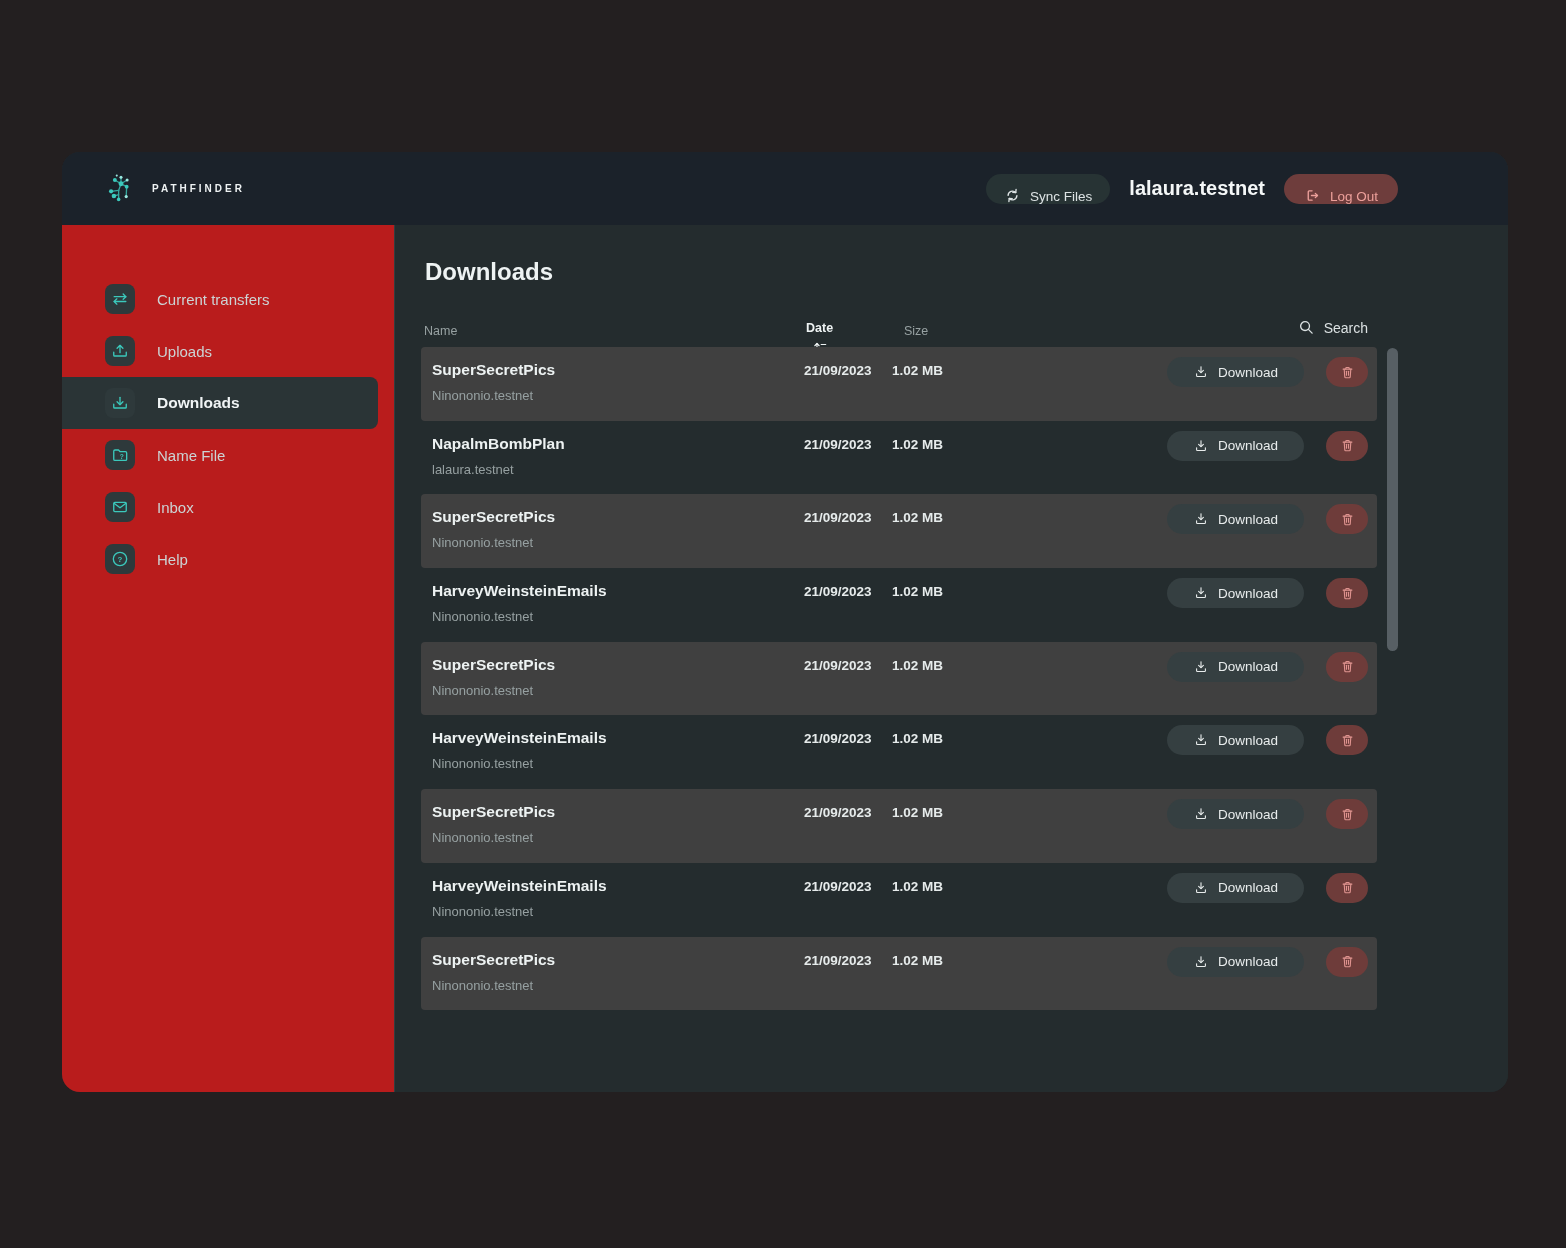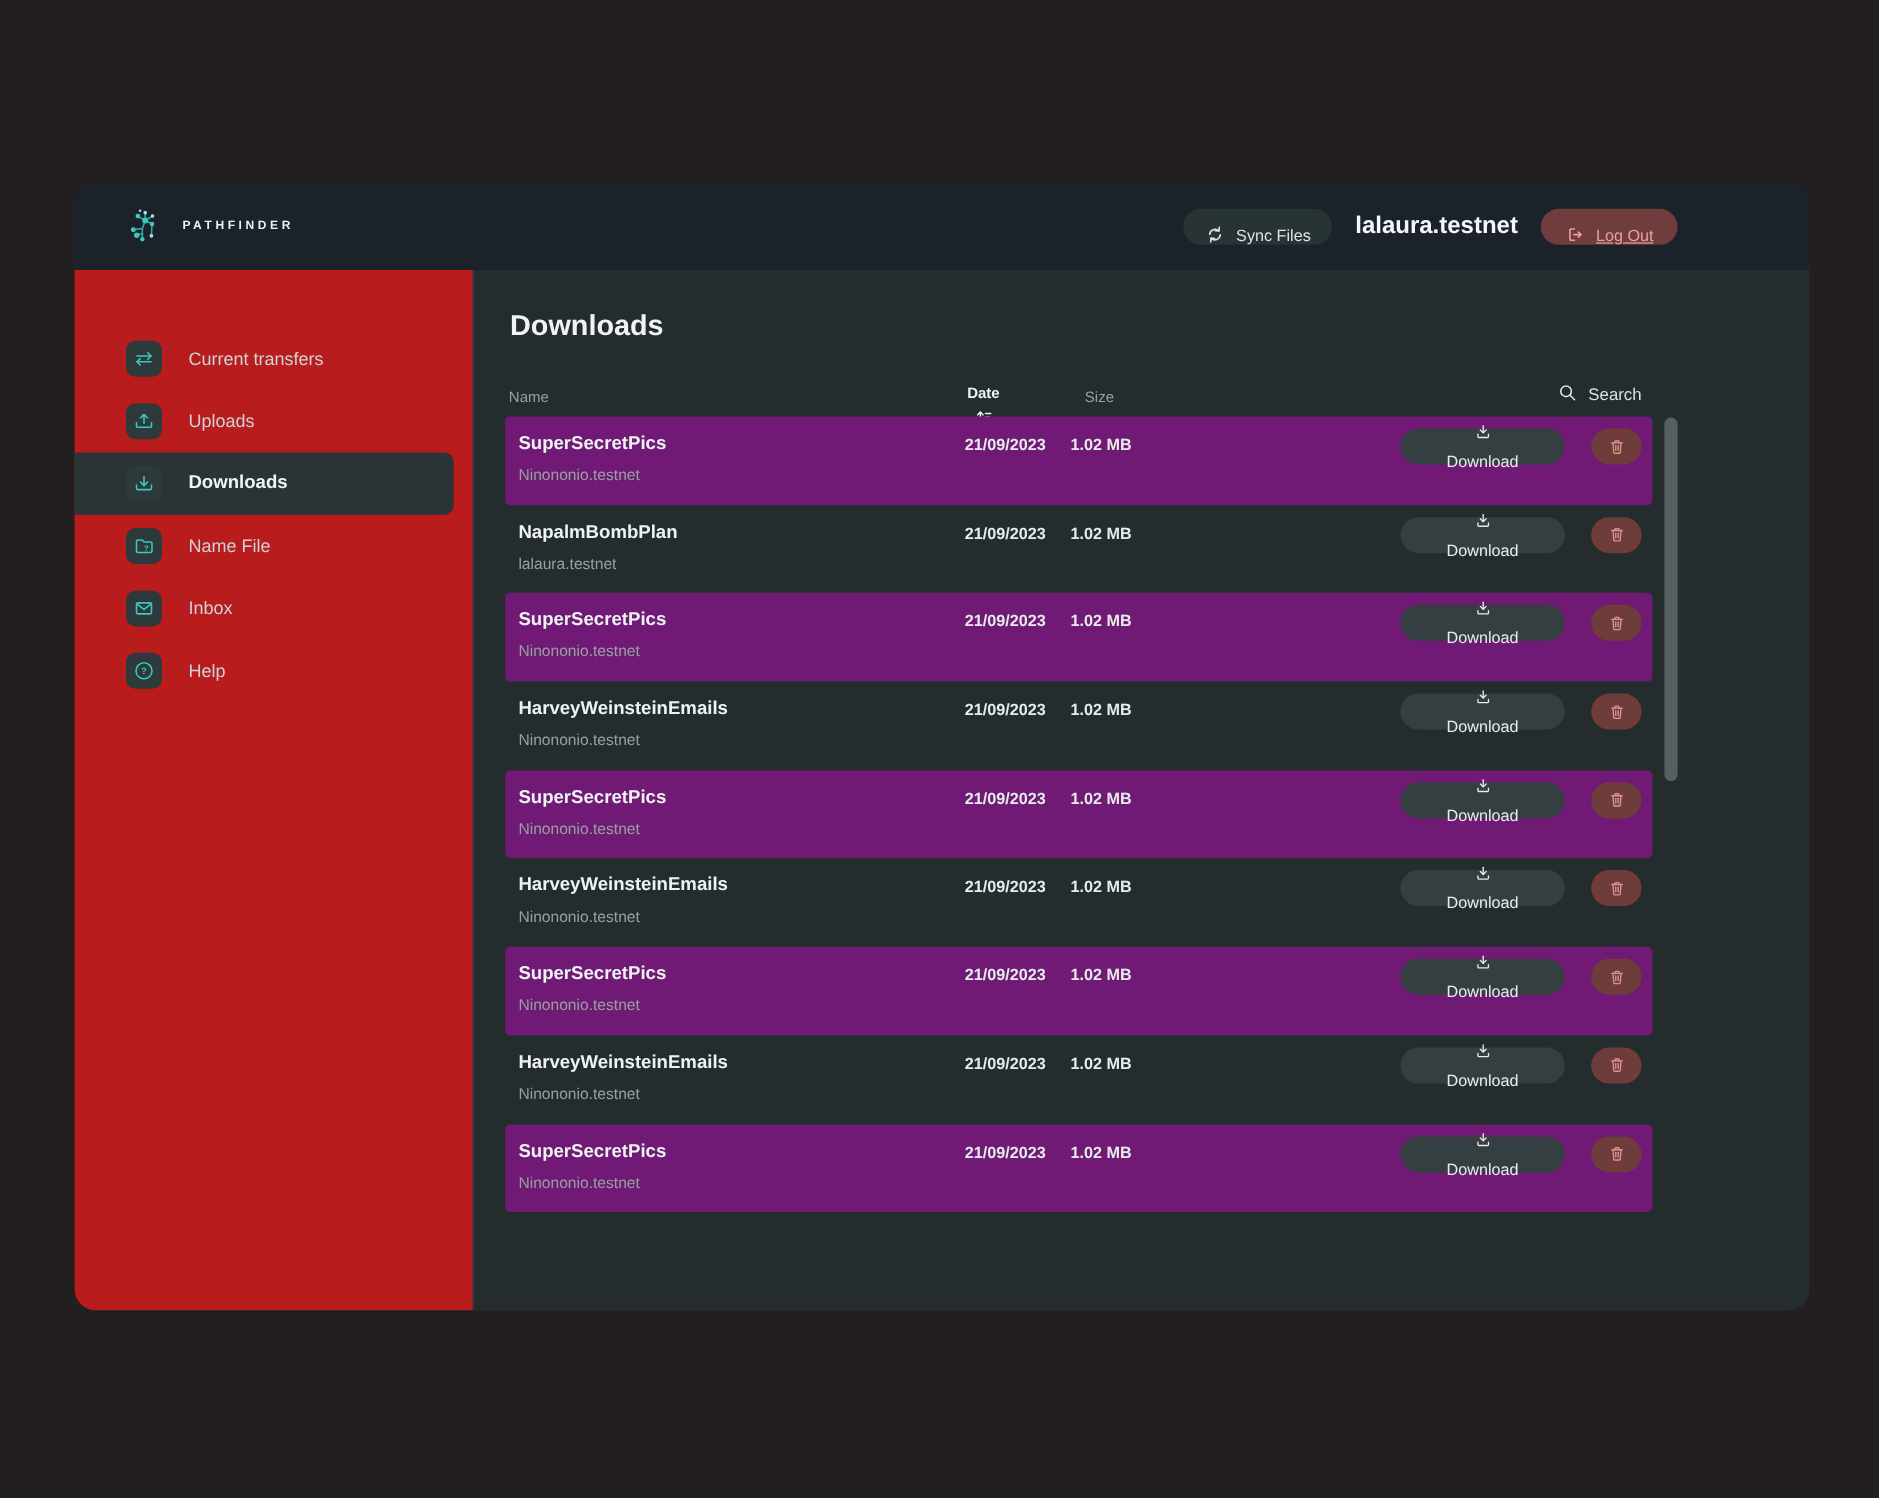--- a/index.html
+++ b/index.html
@@ -22,21 +22,21 @@
     display:flex; align-items:center; padding-left:42px; padding-right:110px;
   }
   .brand { display:flex; align-items:center; gap:14px; }
   .brand-name { font-size:10px; font-weight:700; letter-spacing:3px; color:#eef2f3; }
   .topbar-right { margin-left:auto; display:flex; align-items:center; gap:19px; }
   .pill {
     height:30px; border:none; border-radius:15px; cursor:pointer;
     display:flex; align-items:flex-end; gap:9px; font-family:inherit;
   }
   .sync-btn { background:#273334; color:#dde3e4; font-size:13.5px; padding:0 18px; }
-  .logout-btn { background:#6e3d3c; color:#eda09b; font-size:13.5px; padding:0 20px;text-decoration:underline; }
+  .logout-btn { background:#6e3d3c; color:#eda09b; font-size:13.5px; padding:0 20px; }
   .username { font-size:20px; font-weight:700; color:#f4f7f7; }
   
   .body-area { flex:1; display:flex; }
   .sidebar { width:332px; flex:0 0 332px; background:#b91c1c; padding-top:48px; }
   .nav-item {
     height:52px; display:flex; align-items:center; padding-left:43px;
     margin-right:16px; cursor:pointer; border-radius:0 8px 8px 0;
   }
   .nav-item.active { background:#2a3436; }
   .tile {
@@ -54,30 +54,30 @@
   .page-title { position:absolute; left:30px; top:33px; font-size:24px; font-weight:700; color:#eef3f3; }
   .col-head { position:absolute; font-size:12.5px; color:#97a1a2; }
   .col-name { left:29px; top:99px; }
   .col-date { left:411px; top:96px; display:flex; align-items:center; gap:5px;
               color:#eef3f3; font-weight:700; cursor:pointer;flex-direction:column; }
   .col-size { left:509px; top:99px; }
   .search { position:absolute; right:140px; top:94px; display:flex; align-items:center;
             gap:9px; font-size:14px; color:#dbe1e2; cursor:pointer; }
   .list { position:absolute; left:26px; top:122px; width:956px; }
   .row { position:relative; height:73.7px; border-radius:4px; }
-  .row.alt { background:#701a75; }
+  .row.alt { background:#404040; }
   .file-name { position:absolute; left:11px; top:14px; font-size:15.5px; font-weight:600; color:#edf2f2; }
   .file-owner { position:absolute; left:11px; top:41px; font-size:13px; color:#96a0a1; }
   .file-date { position:absolute; left:383px; top:16px; font-size:13.5px; font-weight:700; color:#e6ebeb; }
   .file-size { position:absolute; left:471px; top:16px; font-size:13.5px; font-weight:700; color:#e6ebeb; }
   .download-btn {
     position:absolute; left:746px; top:10px; width:137px; height:30px;
     border:none; border-radius:15px; background:#353f41; color:#e8ecec;
     font-size:13.5px; font-family:inherit; cursor:pointer;
-    display:flex; align-items:center; justify-content:center; gap:9px;flex-direction:column;
+    display:flex; align-items:center; justify-content:center; gap:9px;
   }
   .trash-btn {
     position:absolute; left:905px; top:10px; width:42px; height:30px;
     border:none; border-radius:15px; background:#6e3c3a; color:#e09490;
     display:flex; align-items:center; justify-content:center; cursor:pointer;
   }
   .scroll-thumb {
     position:absolute; left:992px; top:123px; width:11px; height:303px;
     border-radius:6px; background:#575f64; cursor:pointer;
   }

